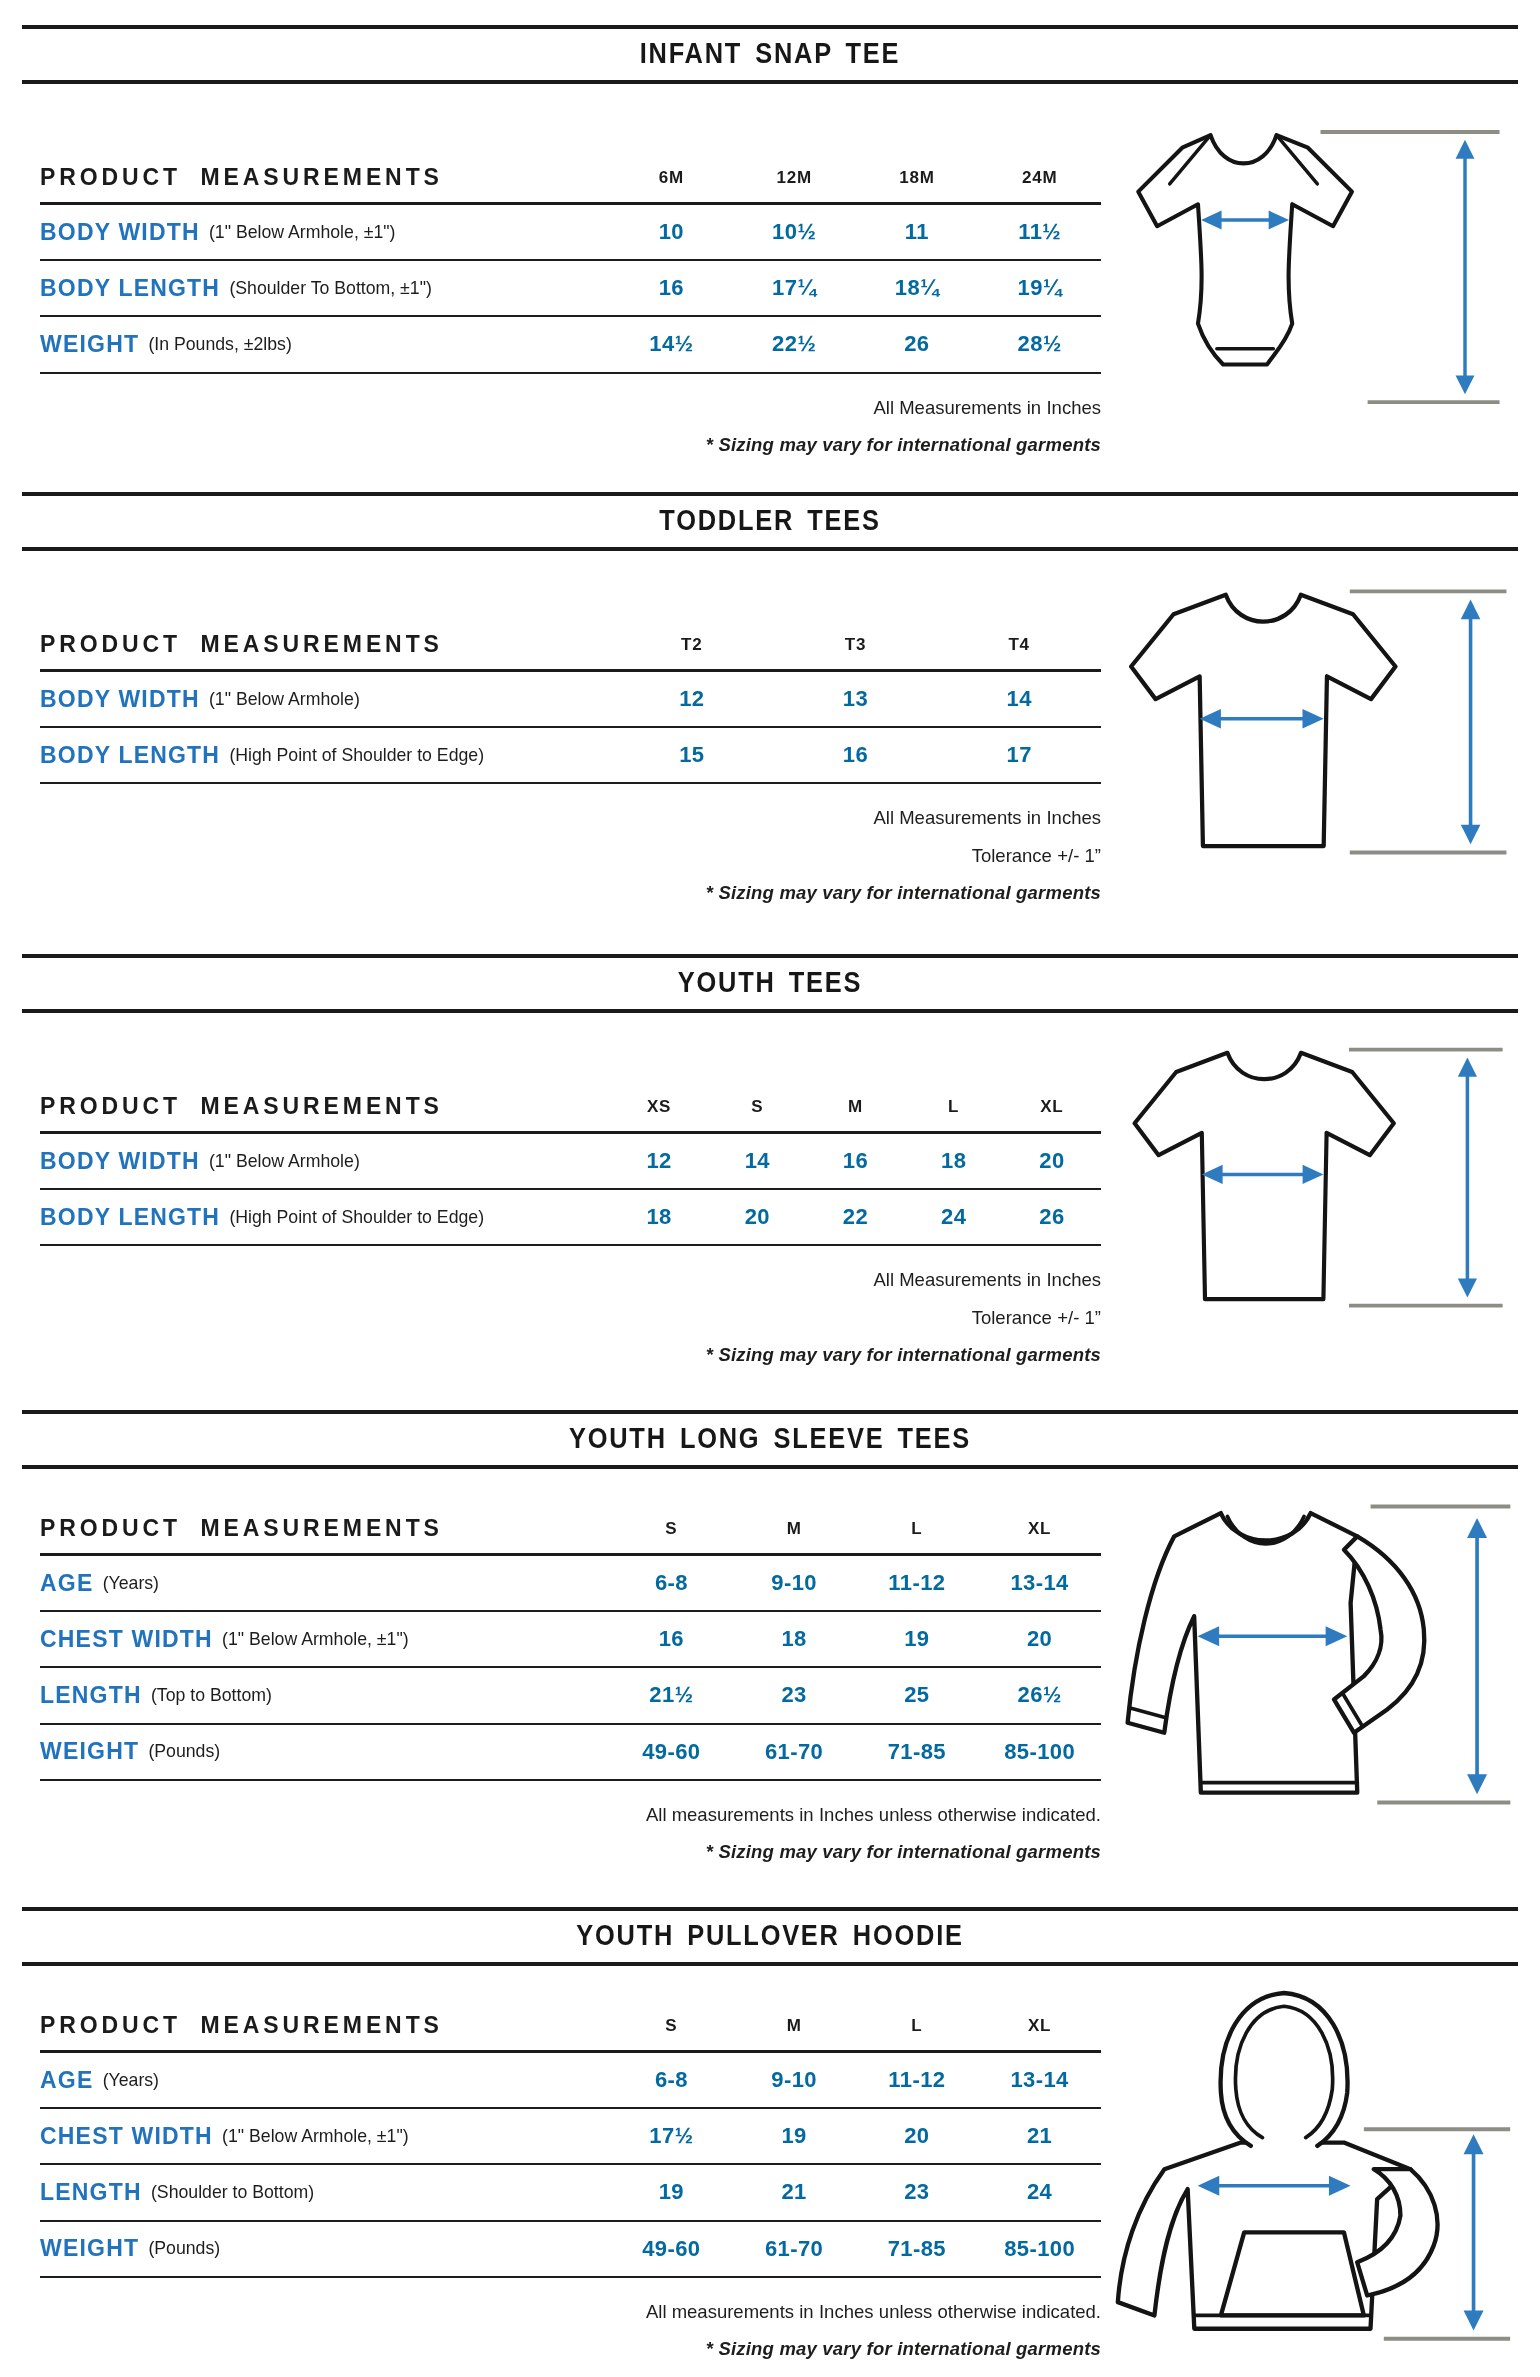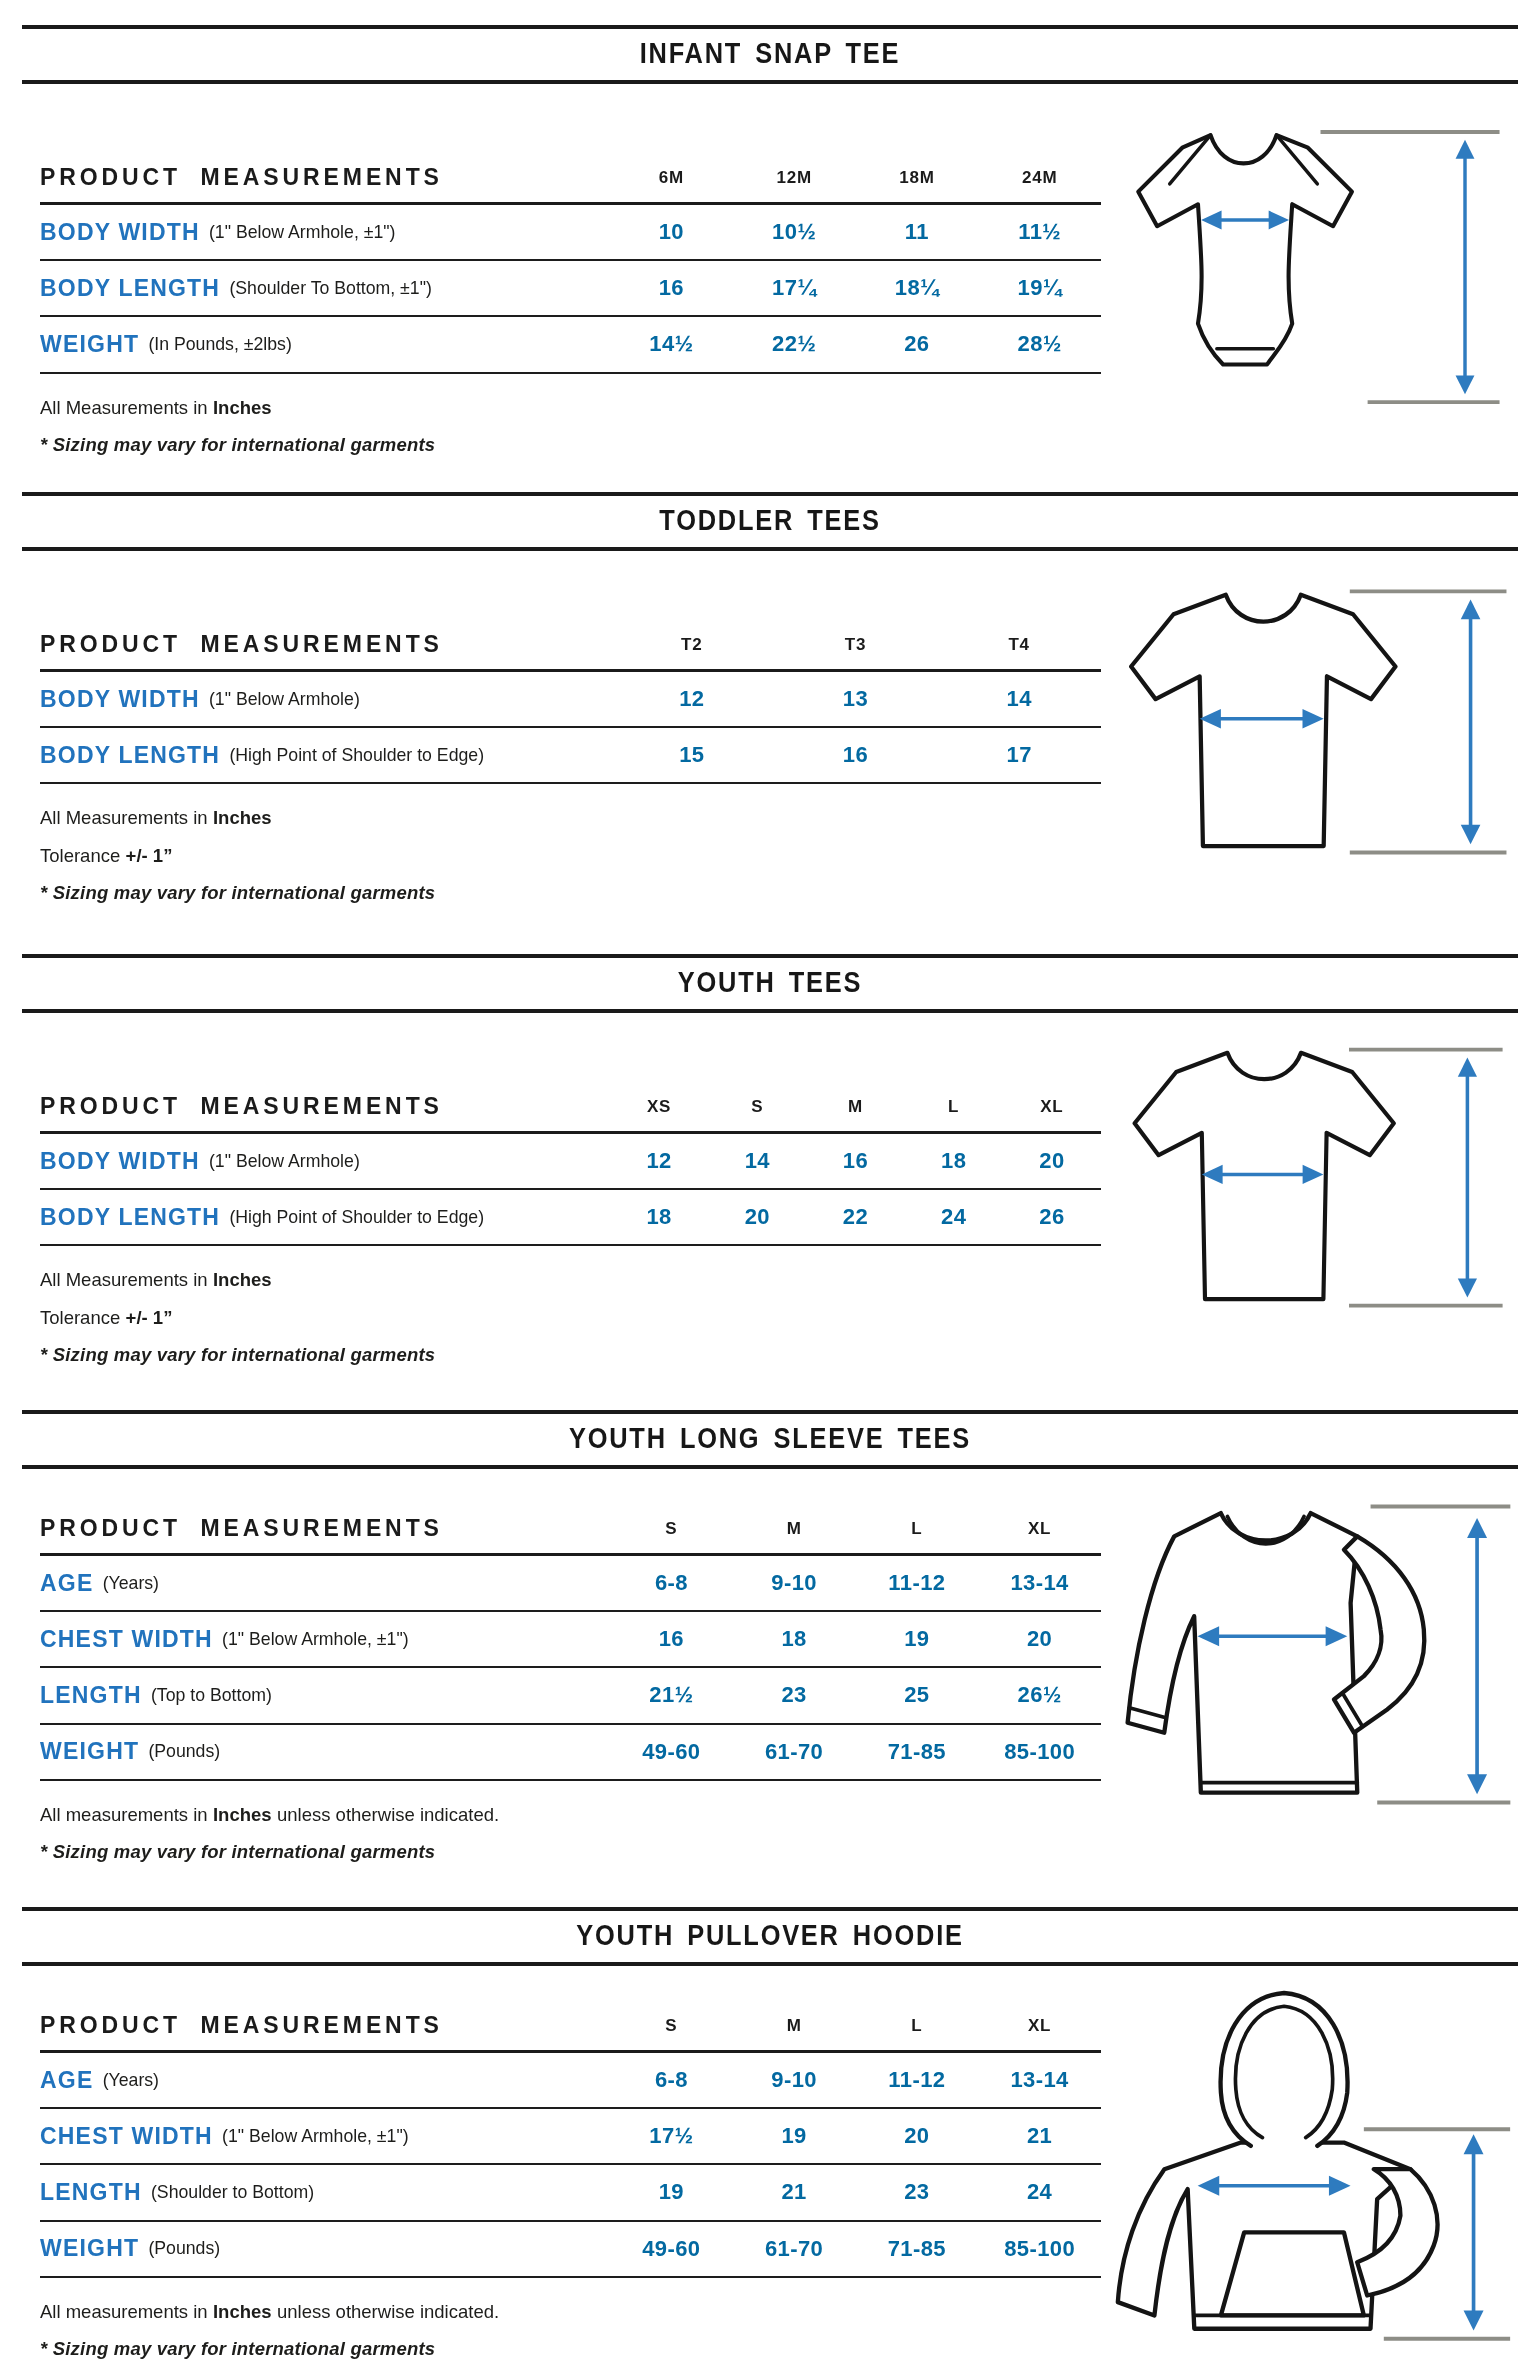--- a/index.html
+++ b/index.html
@@ -19,21 +19,21 @@
   .bar{border-top:4.6px solid #1a1a1a;margin:0 21.6px;height:0;}
   .stitle{
     margin:0;padding:9.2px 0 10.8px;
     text-align:center;
     font-size:27px;font-weight:700;letter-spacing:1.9px;word-spacing:4.6px;
     color:#171717;
     transform:scale(0.94,1.1);
   }
 
   .content{display:flex;padding:0 23px;align-items:flex-start;}
-  .tcol{width:1078px;flex:0 0 auto;padding-left:17px;box-sizing:border-box;}
+  .tcol{width:1078px;flex:0 0 auto;padding-left:17px;box-sizing:border-box;text-align:right;}
   .pad-lg{padding-top:74px;}
   .pad-sm{padding-top:40px;}
   .icol{flex:1;display:flex;justify-content:center;}
   .ipad1{padding-top:26px;}
   .ipad2{padding-top:14px;}
   .ipad3{padding-top:10.8px;}
   .ipad4{padding-top:14px;}
   .ipad5{padding-top:17px;}
 
   .sizetable{display:grid;width:1061px;}
@@ -50,21 +50,21 @@
   .rlabel{
     color:#2173bd;font-weight:700;font-size:23px;letter-spacing:1.2px;white-space:nowrap;
   }
   .rnote{font-size:17.7px;color:#1d1d1b;margin-left:9.2px;white-space:nowrap;}
   .val{
     justify-content:center;color:#0369a1;font-weight:700;font-size:22px;letter-spacing:0.4px;
   }
 
   .notes{margin-top:23px;}
   .notes p{margin:0 0 15.4px 0;font-size:18.5px;color:#1d1d1b;}
-  .notes b{font-weight:700;}
+  .notes b{font-weight:400;}
   .nsizing{font-style:italic;font-weight:600;font-size:17.7px;letter-spacing:0.2px;}
   .gap-sp{display:inline-block;width:5.4px;}
 
   svg .garment{fill:#ffffff;stroke:#141414;stroke-width:2.6;stroke-linejoin:round;stroke-linecap:round;}
   svg .detail{fill:none;stroke:#141414;stroke-width:2.2;stroke-linecap:round;}
   svg .arrow{stroke:#2e7bbf;stroke-width:2.2;}
   svg .ahead{fill:#2e7bbf;stroke:none;}
   svg .cap{stroke:#8d8d86;stroke-width:2.4;}
 </style>
 </head>

